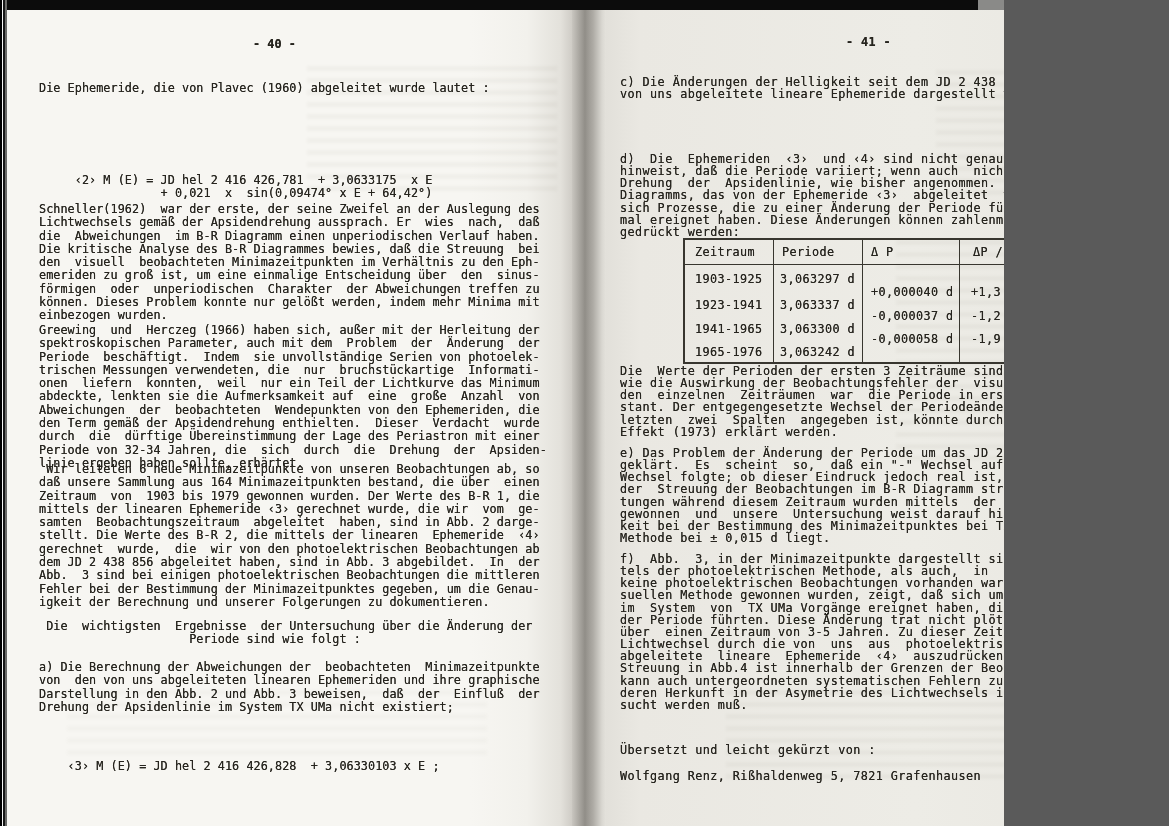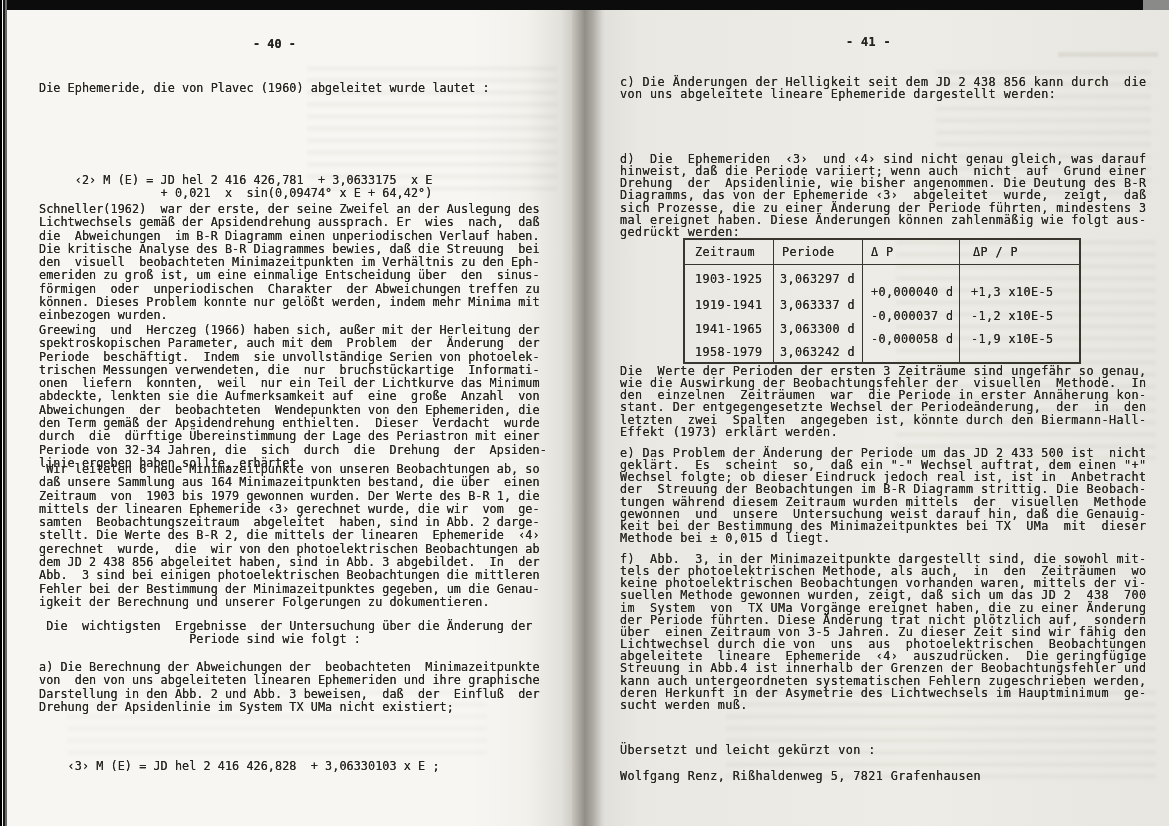--- a/index.html
+++ b/index.html
@@ -1,17 +1,17 @@
 <!DOCTYPE html>
 <html><head>
 <meta charset="utf-8">
 <style>
   html,body { margin:0; padding:0; background:#5a5a5a; }
   .scan {
-    position:relative; width:1169px; height:826px; overflow:hidden;
+    position:relative; width:1004px; height:826px; overflow:hidden;
     background:#f2f1ed;
     font-family:"DejaVu Sans Mono", monospace;
   }
   
   .topbar { position:absolute; left:0; top:0; width:1169px; height:10px; background:#0c0c0c; }
   .topbar-tip { position:absolute; right:0; top:0; width:26px; height:10px; background:#8a8a88; }
   .leftedge { position:absolute; left:0; top:0; width:7px; height:826px;
     background:linear-gradient(to right,#000 0 2px,#f5f5f5 2px 3.5px,#161616 3.5px 5.5px,#6a6a68 5.5px 7px); }
 
   .page { position:absolute; top:0; height:826px; }
@@ -124,25 +124,25 @@
       <div class="vline" style="left:274px;"></div>
       <div class="hline"></div>
 
       <pre class="tcell" style="left:10px;  top:6px;">Zeitraum</pre>
       <pre class="tcell" style="left:97px;  top:6px;">Periode</pre>
       <pre class="tcell" style="left:186px; top:6px;">Δ P</pre>
       <pre class="tcell" style="left:288px; top:6px;">ΔP / P</pre>
 
       <pre class="tcell" style="left:10px; top:33px;">1903-1925</pre>
       <pre class="tcell" style="left:95px; top:33px;">3,063297 d</pre>
-      <pre class="tcell" style="left:10px; top:59px;">1919-1941</pre>
+      <pre class="tcell" style="left:10px; top:59px;">1923-1941</pre>
       <pre class="tcell" style="left:95px; top:59px;">3,063337 d</pre>
       <pre class="tcell" style="left:10px; top:83px;">1941-1965</pre>
       <pre class="tcell" style="left:95px; top:83px;">3,063300 d</pre>
-      <pre class="tcell" style="left:10px; top:106px;">1958-1979</pre>
+      <pre class="tcell" style="left:10px; top:106px;">1965-1976</pre>
       <pre class="tcell" style="left:95px; top:106px;">3,063242 d</pre>
 
       <pre class="tcell" style="left:186px; top:46px;">+0,000040 d</pre>
       <pre class="tcell" style="left:286px; top:46px;">+1,3 x10E-5</pre>
       <pre class="tcell" style="left:186px; top:70px;">-0,000037 d</pre>
       <pre class="tcell" style="left:286px; top:70px;">-1,2 x10E-5</pre>
       <pre class="tcell" style="left:186px; top:93px;">-0,000058 d</pre>
       <pre class="tcell" style="left:286px; top:93px;">-1,9 x10E-5</pre>
     </div>
 

